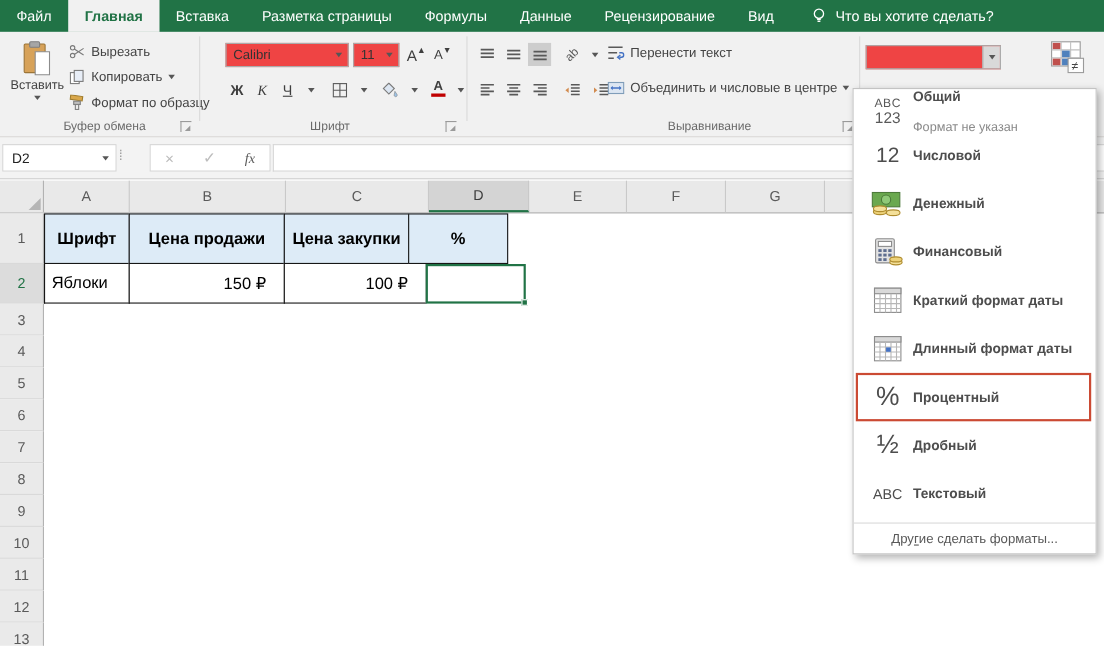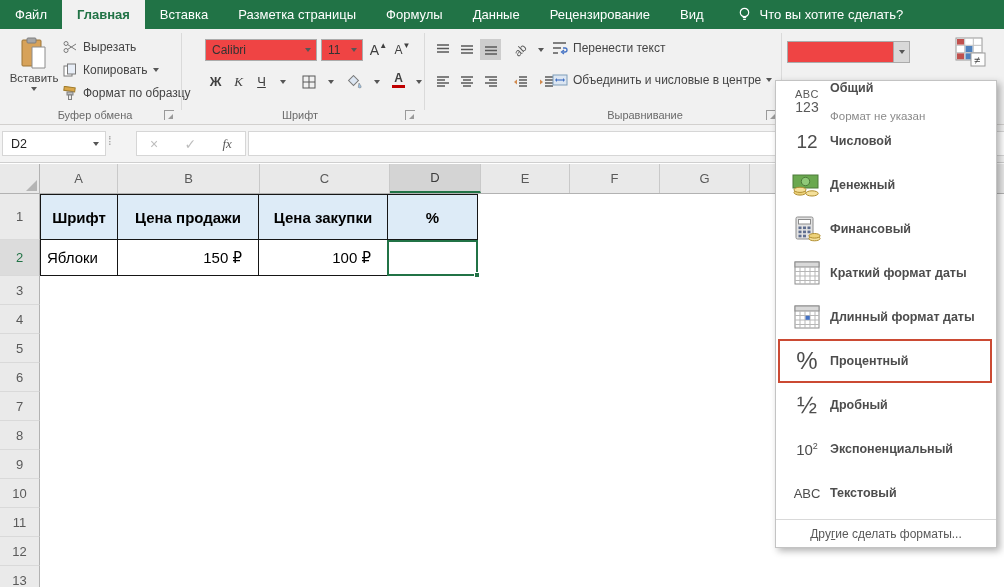--- a/index.html
+++ b/index.html
@@ -408,21 +408,21 @@
   <div class="row row1" style="height:46px">
     <div class="rh">
         <span>1</span>
       </div>
     <div class="cell tcell first" style="width:78px">
         <span>Шрифт</span>
       </div>
     <div class="cell tcell" style="width:142px">
         <span>Цена продажи</span>
       </div>
-    <div class="cell tcell" style="width:130px">
+    <div class="cell tcell" style="width:114px">
         <span>Цена закупки</span>
       </div>
     <div class="cell tcell" style="width:91px">
         <span>%</span>
       </div>
   </div>
 
   <div class="row row2" style="height:36px">
     <div class="rh sel">
         <span>2</span>
@@ -586,26 +586,20 @@
     <span class="fm-label">Процентный</span>
   </div>
 
   <div class="fm-item">
     <span class="fm-ic ic-huge">
         <span>½</span>
       </span>
     <span class="fm-label">Дробный</span>
   </div>
 
-  <div class="fm-item">
-    <span class="fm-ic">
-      <span class="ic-sup"><span>10</span><sup>2</sup></span>
-    </span>
-    <span class="fm-label">Экспоненциальный</span>
-  </div>
 
   <div class="fm-item">
     <span class="fm-ic" style="font-size:13px; color:#4d4d4d;">
         <span>ABC</span>
       </span>
     <span class="fm-label">Текстовый</span>
   </div>
 
   <div class="fm-footer">
     <span>Дру</span>

